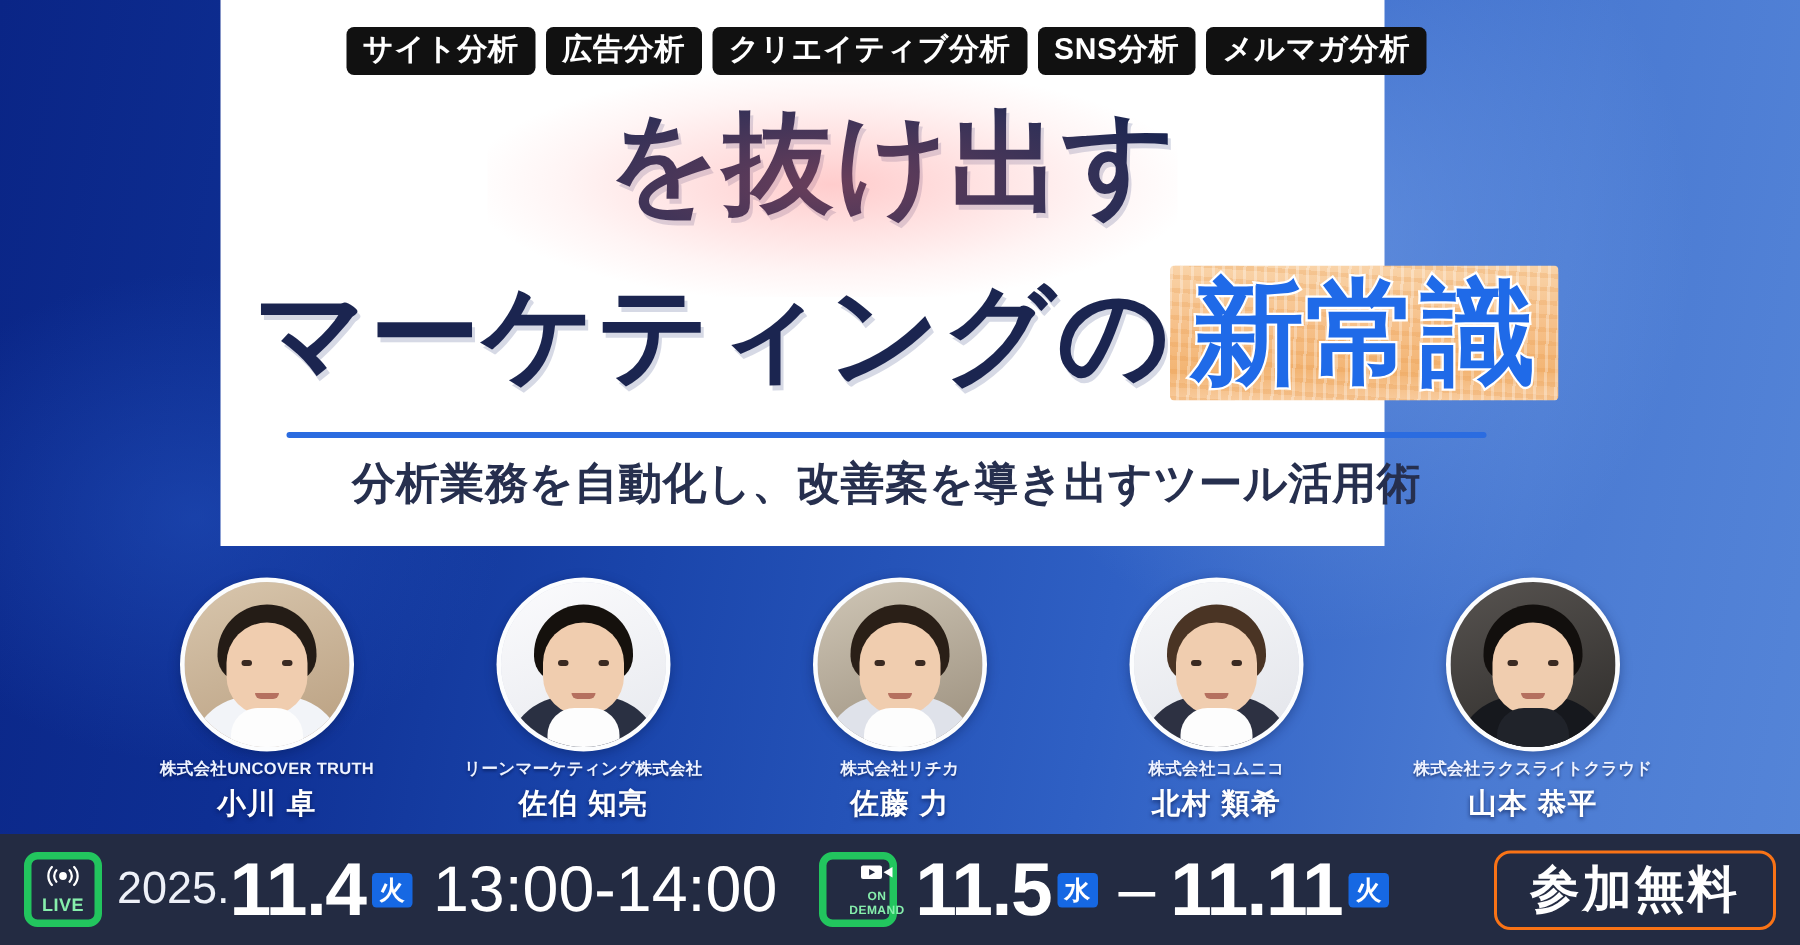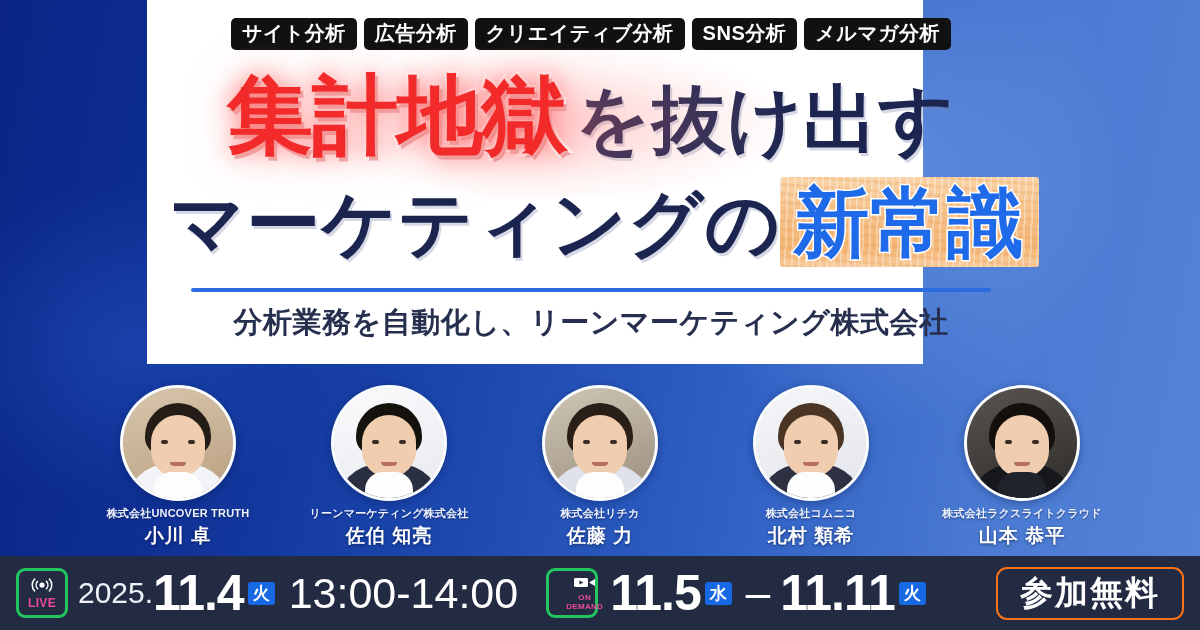--- a/index.html
+++ b/index.html
@@ -164,24 +164,24 @@
   }
 
   
   #bottombar {
     position:absolute; left:0; bottom:0; width:1200px; height:74px;
     background:#232b42;
     display:flex; align-items:center;
     padding:0 16px;
   }
   .badge {
-    border:3px solid #22c55e; border-radius:9px;
+    border:5px solid #22c55e; border-radius:9px;
     width:52px; height:50px; flex:0 0 auto;
     display:flex; flex-direction:column; align-items:center; justify-content:center;
-    color:#ec4899; gap:1px;
+    color:#86efac; gap:1px;
   }
   .badge-label { font-size:12px; font-weight:700; letter-spacing:.3px; line-height:1; }
   .badge-label.small { font-size:8px; line-height:1.05; text-align:center; font-weight:700; }
   .date-year { font-size:30px; font-weight:400; color:#eef1f8; letter-spacing:0; margin-left:10px; }
   .date-big { font-size:50px; font-weight:700; color:#ffffff; letter-spacing:-1px; line-height:1; }
   .dow {
     background:#1668e3; color:#ffffff; font-size:17px; font-weight:700;
     padding:3px 5px; border-radius:3px; margin:0 4px; line-height:1;
   }
   .time-txt { font-size:43px; font-weight:400; color:#ffffff; letter-spacing:0; margin-left:10px; }
@@ -208,32 +208,31 @@
       <span class="tag">サイト分析</span>
       <span class="tag">広告分析</span>
       <span class="tag">クリエイティブ分析</span>
       <span class="tag">SNS分析</span>
       <span class="tag">メルマガ分析</span>
     </div>
 
     <div class="redglow"></div>
 
     <div class="line1">
-      <span class="hl-red">集計地獄</span>
       <span class="hl-dark">を抜け出す</span>
     </div>
 
     <div class="line2">
       <span class="hl-dark2">マーケティングの</span>
       <span class="hl-mark">新常識</span>
     </div>
 
     <div class="divider"></div>
 
-    <div class="subtitle">分析業務を自動化し、リーンマーケティング株式会社</div>
+    <div class="subtitle">分析業務を自動化し、改善案を導き出すツール活用術</div>
   </div>
 
   <div id="speakers">
 
     <div class="speaker">
       <div class="avatar">
         <div class="av-bg" style="background:linear-gradient(160deg,#d8c6ad,#b99f80);"></div>
         <div class="av-body" style="background:#f2f4f8;"></div>
         <div class="av-hair" style="background:#241c16;"></div>
         <div class="av-face"></div>

